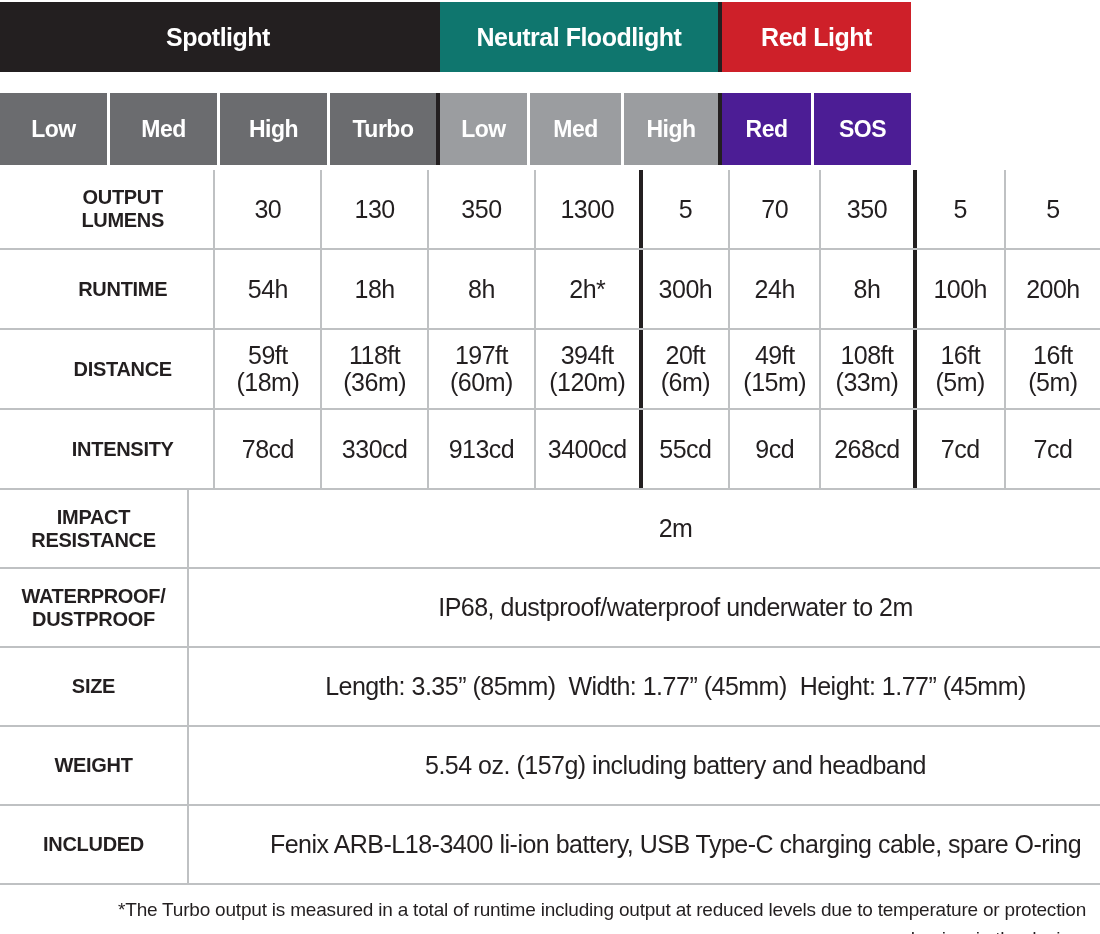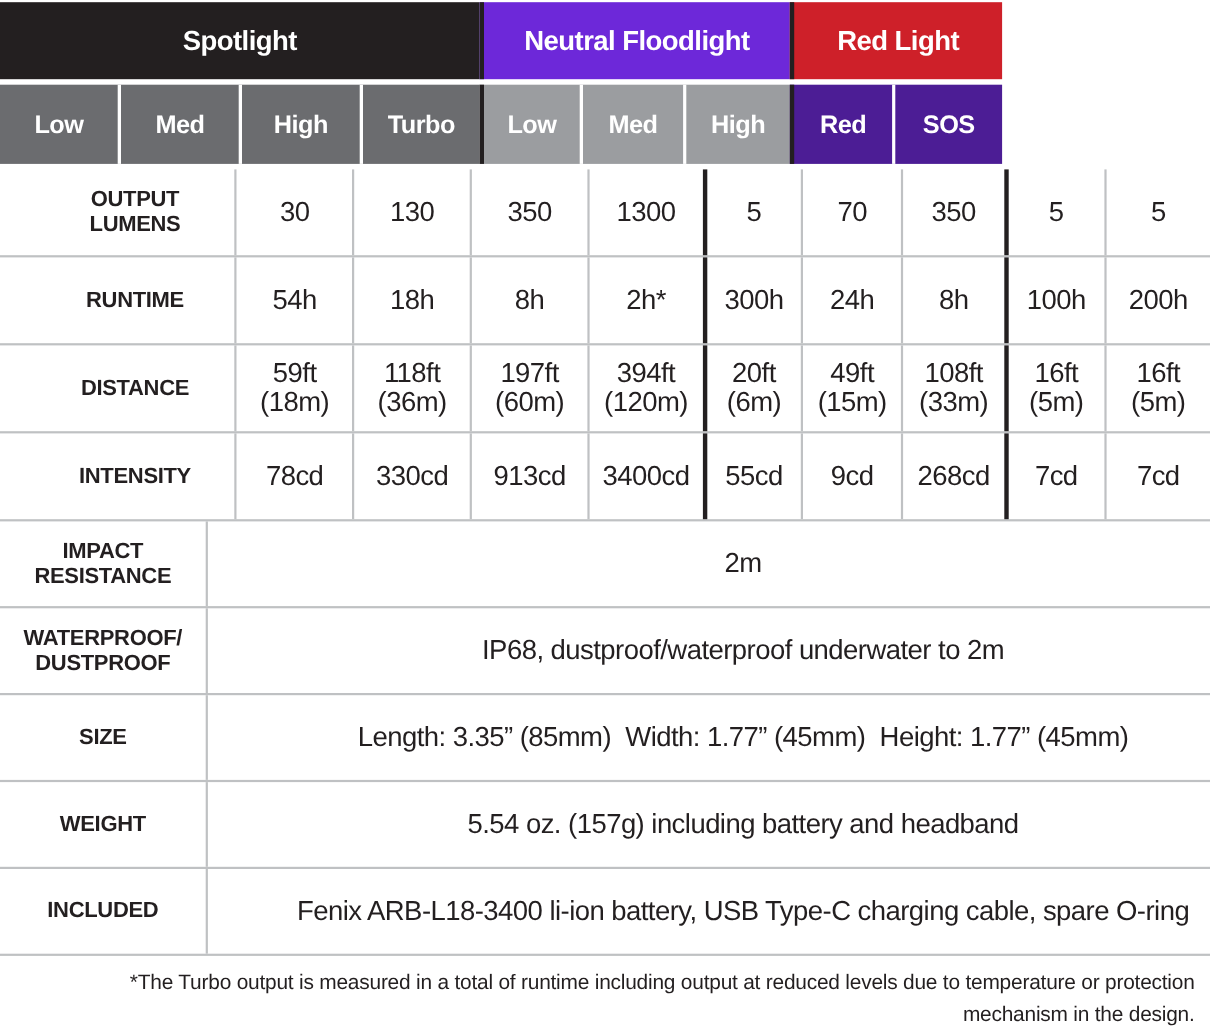--- a/index.html
+++ b/index.html
@@ -11,28 +11,28 @@
   }
   
   .hdr{display:flex;}
   .corner{
     width:189px;height:147px;background:#d5d6d8;
     border-left:2px solid #fff;border-right:4px solid #fff;
     display:flex;align-items:center;justify-content:center;
     font-weight:bold;font-size:25px;line-height:1.2;text-align:center;
     letter-spacing:-0.5px;white-space:pre-wrap;
   }
-  .hdr-right{display:flex;flex-direction:column;}
+  .hdr-right{display:flex;flex-direction:column;gap:16px;}
   .grp-row{display:flex;height:70px;}
   .grp{
     display:flex;align-items:center;justify-content:center;
     color:#fff;font-weight:bold;font-size:25px;letter-spacing:-0.5px;
   }
   .g-spot{width:436px;background:#231f20;}
-  .g-nf{width:282px;background:#6d28d9;border-left:4px solid #231f20;}
+  .g-nf{width:282px;background:#0f766e;border-left:4px solid #231f20;}
   .g-red{width:193px;background:#ce2029;border-left:4px solid #231f20;}
   .sub-row{display:flex;height:72px;margin-top:5px;margin-bottom:5px;}
   .sub{
     display:flex;align-items:center;justify-content:center;
     color:#fff;font-weight:bold;font-size:23px;letter-spacing:-0.5px;
   }
   .sub-s{background:#6b6c6f;}
   .sub-n{background:#9b9da0;}
   .sub-r{background:#4c1d95;}
   .gapr{border-right:3px solid #fff;}

